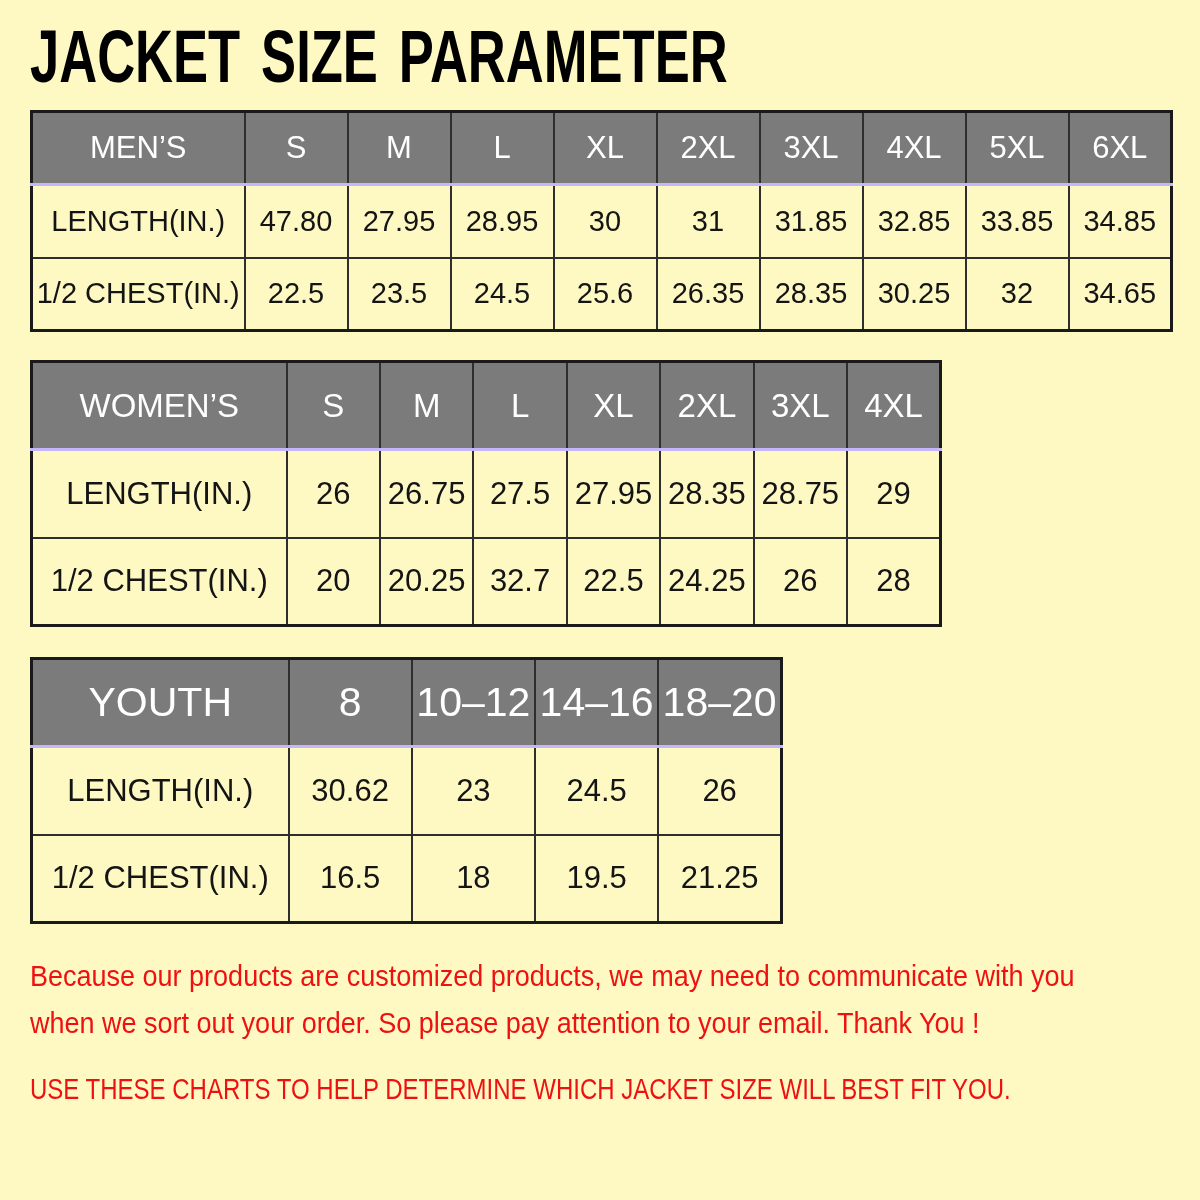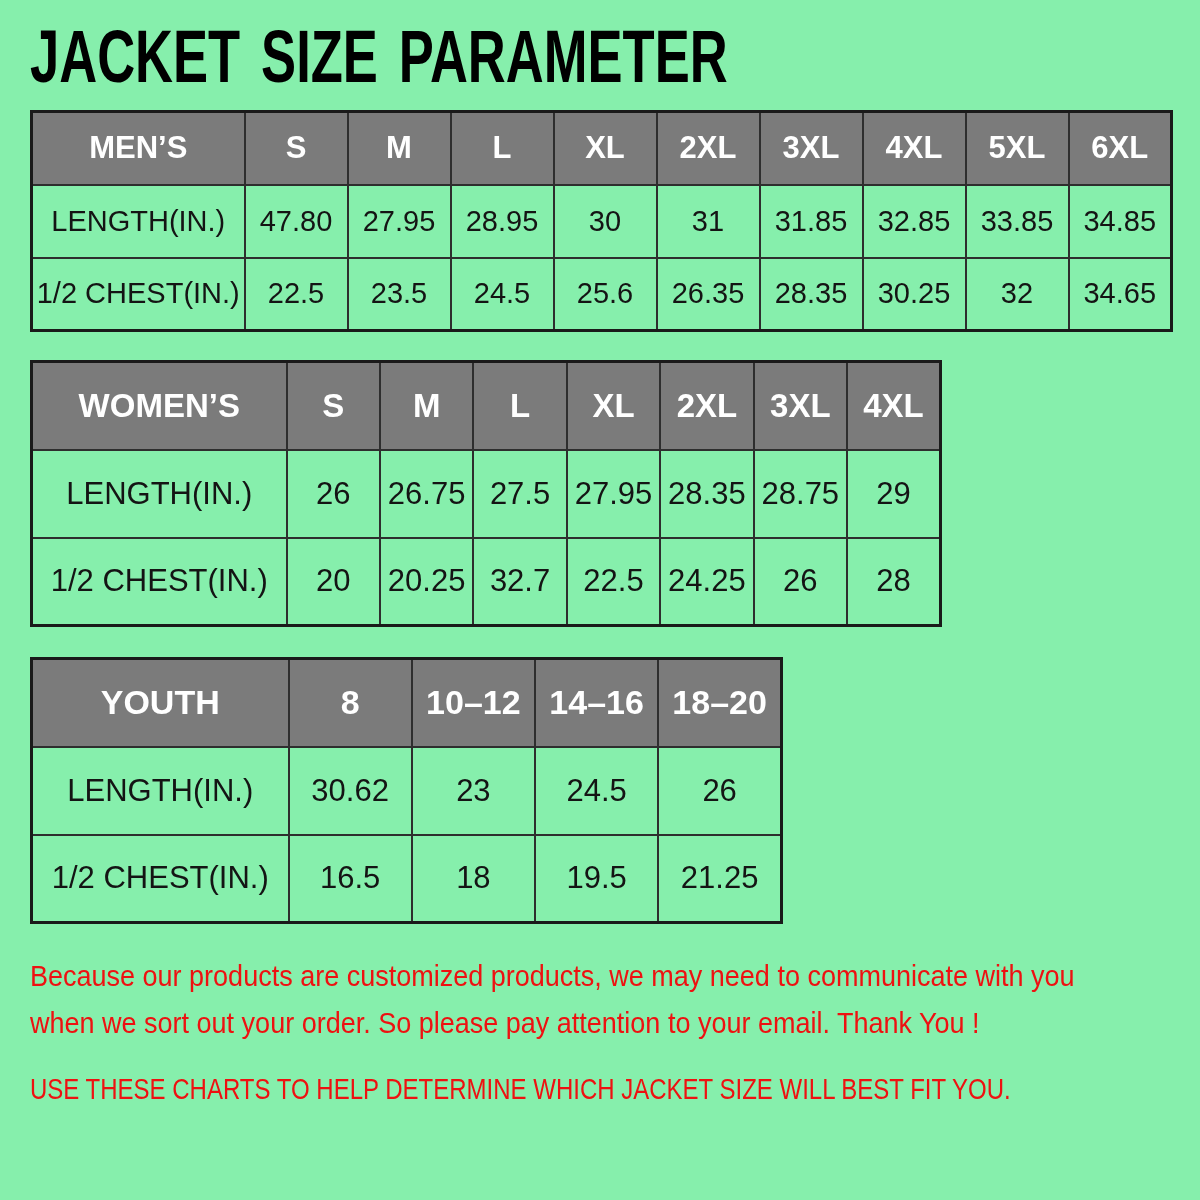--- a/index.html
+++ b/index.html
@@ -3,21 +3,21 @@
 <meta charset="utf-8">
 <style>
   * { box-sizing: border-box; margin: 0; padding: 0; }
   html, body { background: #ffffff; }
   body {
     width: 1200px; height: 1200px;
     font-family: "Liberation Sans", sans-serif;
     color: #141414;
     overflow: hidden;
   }
-  .page { width: 1200px; height: 1200px; padding: 20px 28px 0 30px; background: #86efac; }
+  .page { width: 1200px; height: 1200px; padding: 20px 28px 0 30px; background: #fef9c3; }
 
   
   .title {
     font-size: 74px; font-weight: bold; line-height: 1;
     letter-spacing: 0px; word-spacing: 0.12em;
     white-space: nowrap;
     transform: scaleX(0.71); transform-origin: left top;
     color: #000; margin-bottom: 16px;
   }
 
@@ -28,43 +28,43 @@
     white-space: nowrap; transform: scaleX(0.95); transform-origin: left top;
   }
 
   
   table { border-collapse: collapse; table-layout: fixed; margin-bottom: 28px; }
   th, td {
     border: 2px solid #2e2e2e; text-align: center; vertical-align: middle;
     overflow: hidden; padding: 0 2px;
   }
   thead th {
-    background: #7b7b7b; color: #ffffff; font-weight: bold;
-    border-bottom: 1px solid #c4b5fd; border-top: 3px solid #1a1a1a;
+    background: #7b7b7b; color: #ffffff; font-weight: normal;
+    border-bottom: 3px solid #c4b5fd; border-top: 3px solid #1a1a1a;
   }
   table tr > *:first-child { border-left: 3px solid #1a1a1a; }
   table tr > *:last-child { border-right: 3px solid #1a1a1a; }
   tbody tr:last-child > * { border-bottom: 3px solid #1a1a1a; }
 
   .tbl-0 { width: 1143px; }
   .tbl-0 col.c-label { width: 213px; }
   .tbl-0 tr { height: 73px; }
   .tbl-0 th { font-size: 31px; }
   .tbl-0 td { font-size: 29px; }
 
   .tbl-1 { width: 912px; margin-bottom: 30px; }
   .tbl-1 col.c-label { width: 255px; }
   .tbl-1 tr { height: 88px; }
   .tbl-1 th { font-size: 33px; }
   .tbl-1 td { font-size: 31px; }
 
   .tbl-2 { width: 753px; }
   .tbl-2 col.c-label { width: 257px; }
   .tbl-2 tr { height: 88px; }
-  .tbl-2 th { font-size: 34px; }
+  .tbl-2 th { font-size: 41px; }
   .tbl-2 td { font-size: 31px; }
 
   
   .footer-paragraph { color: #ee1111; margin-top: 16px; }
   .footer-paragraph .line {
     font-size: 30px; line-height: 47px; white-space: nowrap;
     transform: scaleX(0.9); transform-origin: left top;
   }
   .footer-note {
     color: #ee1111; font-size: 30px; line-height: 34px;

